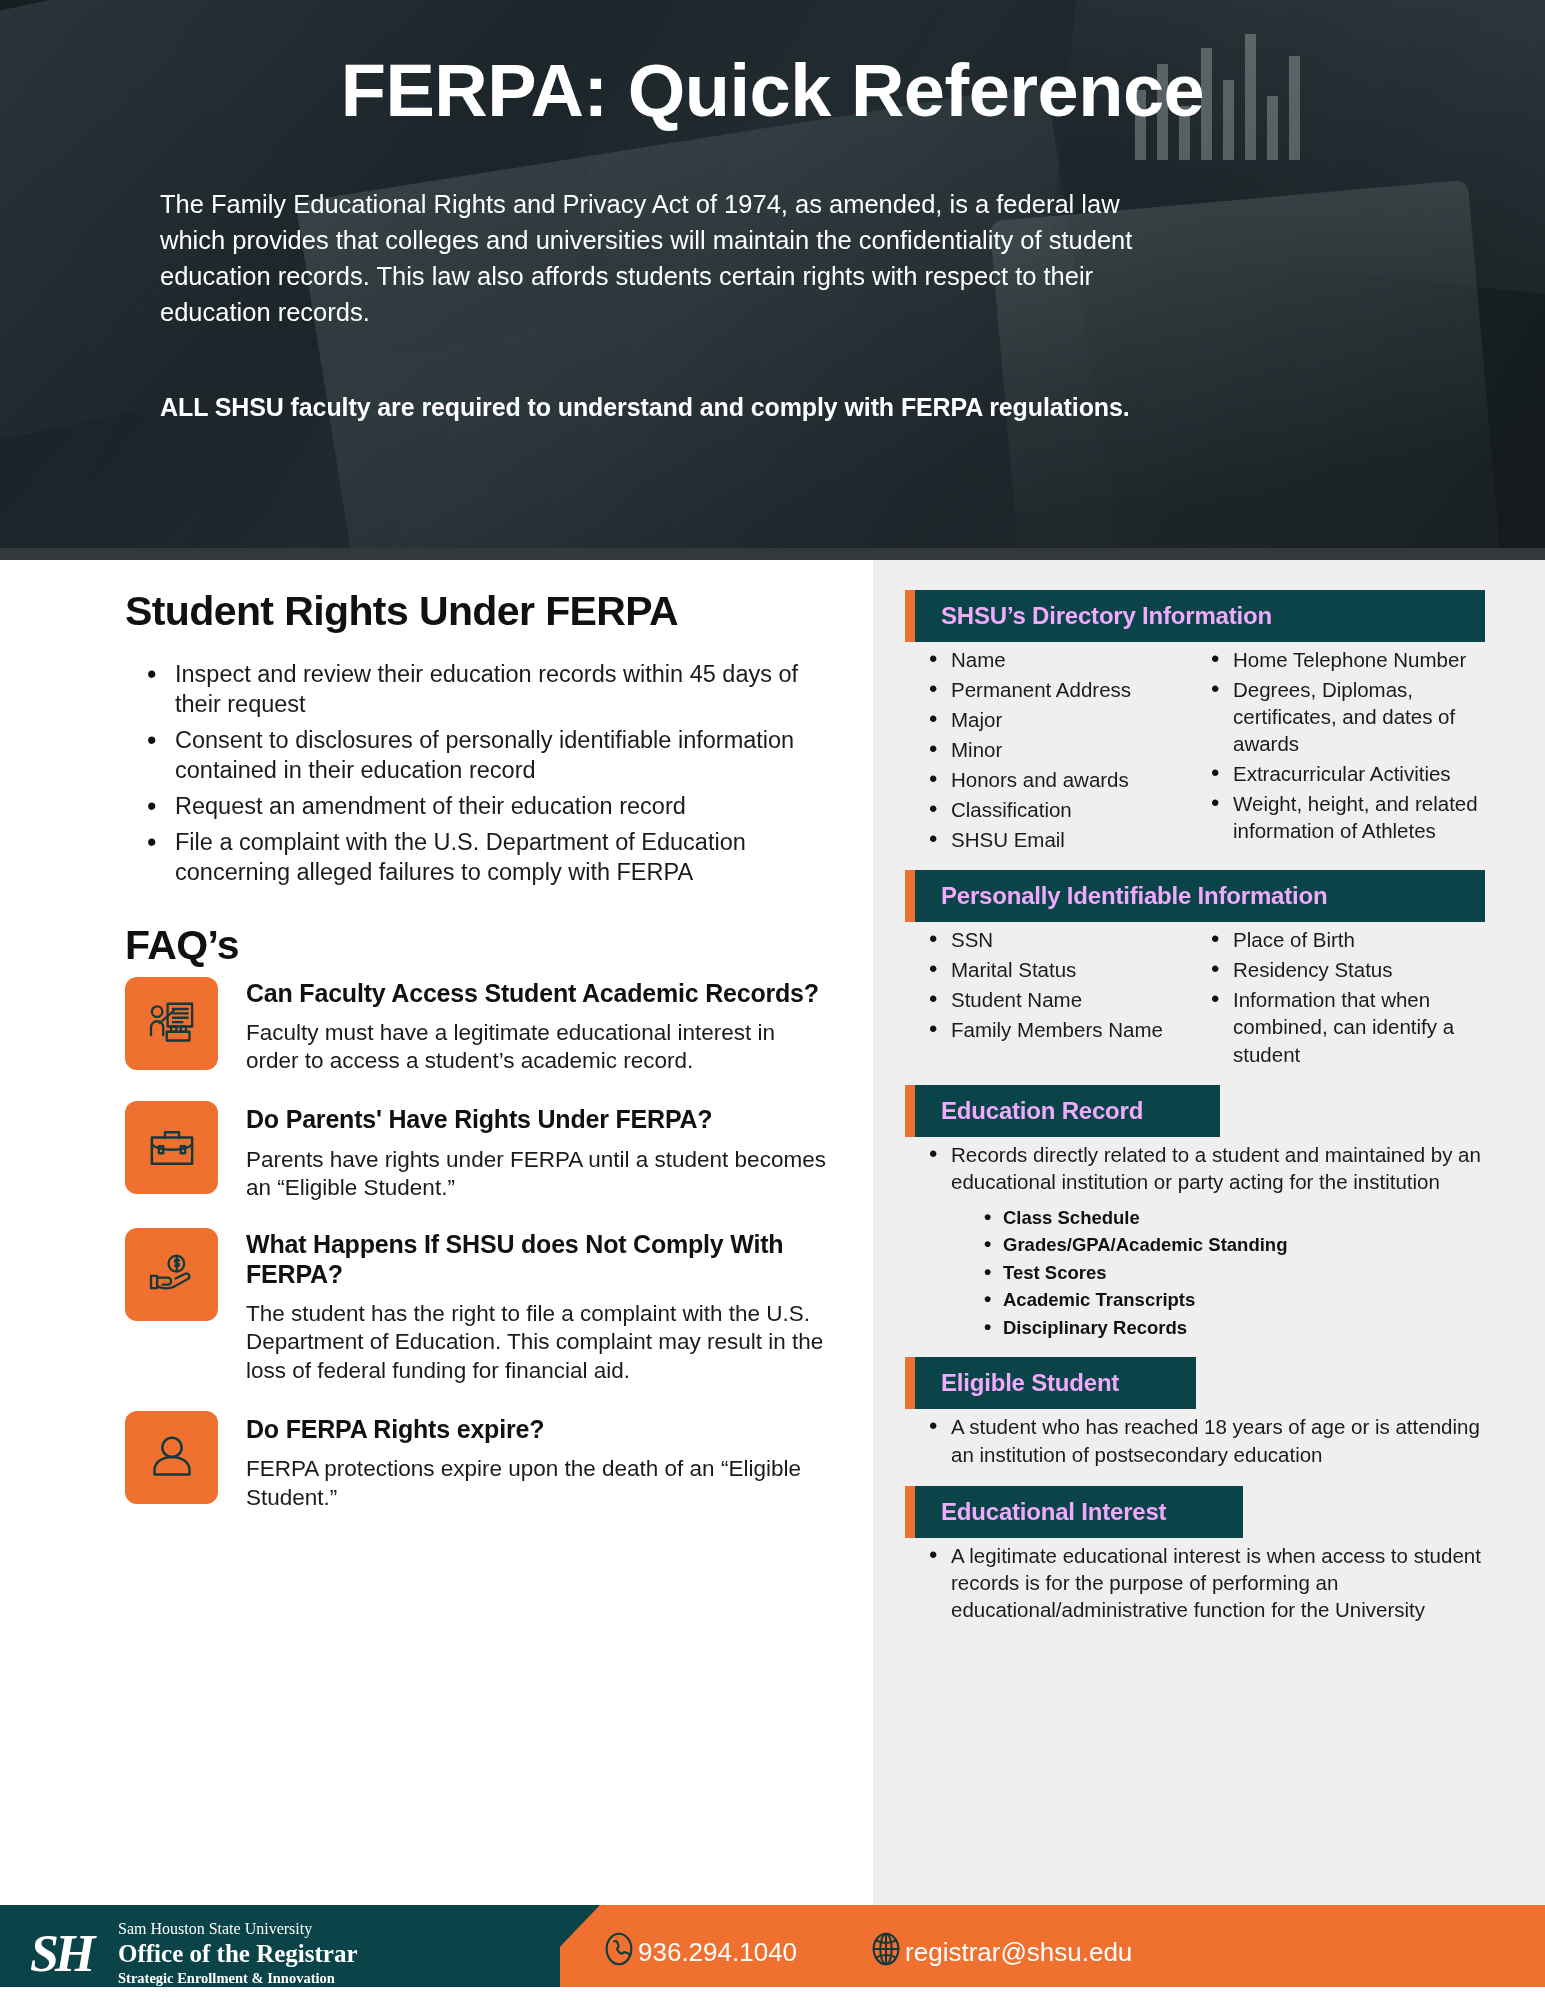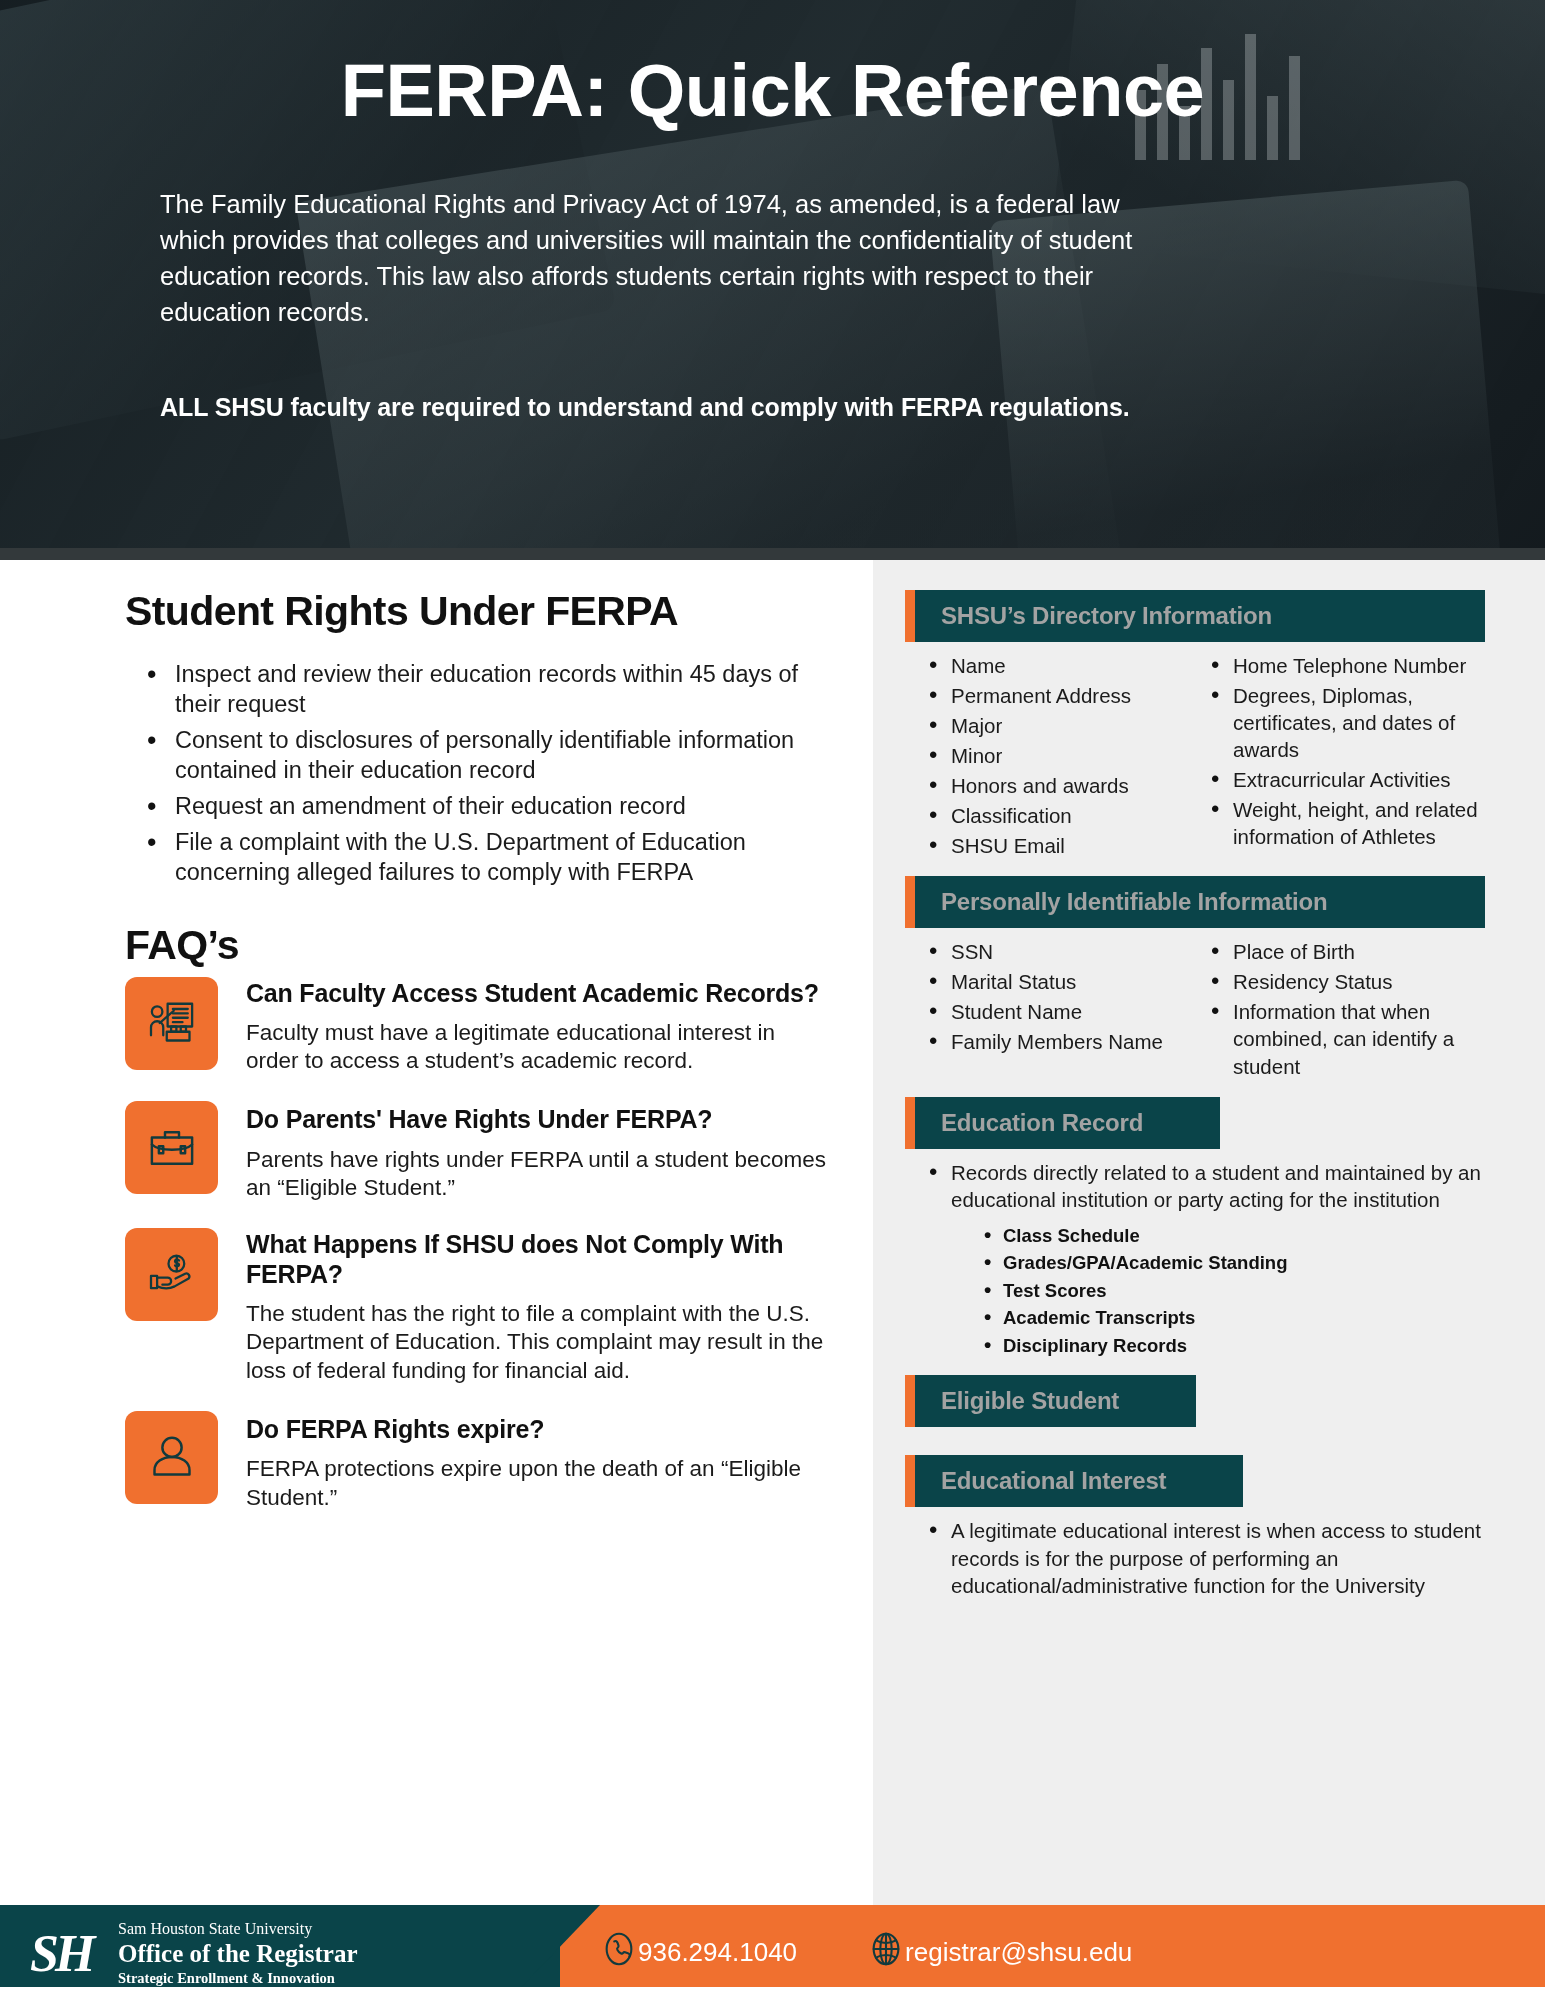--- a/index.html
+++ b/index.html
@@ -91,23 +91,23 @@
   .faq-q {
     font-size:25px; font-weight:bold; color:#111; line-height:1.17; letter-spacing:-0.2px;
     margin-bottom:11px;
   }
   .faq-a { font-size:22.5px; color:#1b1b1b; line-height:1.26; }
   .faq-2 .faq-body, .faq-4 .faq-body { padding-top:4px; }
 
   
   .panel { margin-bottom:14px; }
   .panel-head {
-    position:relative; background:#0a4449; color:#a3a3a3;
+    position:relative; background:#0a4449; color:#f0abfc;
     font-size:24px; font-weight:bold; letter-spacing:-0.2px;
-    padding:12px 18px 12px 26px; margin-bottom:10px;
+    padding:12px 18px 12px 26px; margin-bottom:4px;
   }
   .panel-head:before {
     content:""; position:absolute; left:-10px; top:0; width:10px; height:100%;
     background:#f0702f;
   }
   .panel-head.narrow { display:inline-block; padding-right:77px; }
   .two-col { display:flex; padding-left:6px; }
   .two-col ul { list-style:none; flex:1; }
   .two-col li, .one-col li {
     position:relative; font-size:20.5px; line-height:1.32; color:#1b1b1b;
@@ -311,20 +311,23 @@
         <li>Class Schedule</li>
         <li>Grades/GPA/Academic Standing</li>
         <li>Test Scores</li>
         <li>Academic Transcripts</li>
         <li>Disciplinary Records</li>
       </ul>
     </div>
 
     <div class="panel" style="margin-top:18px">
       <div class="panel-head narrow">Eligible Student</div>
+      <ul class="one-col">
+        <li>A student who has reached 18 years of age or is attending an institution of postsecondary education</li>
+      </ul>
     </div>
 
     <div class="panel" style="margin-top:18px">
       <div class="panel-head narrow">Educational Interest</div>
       <ul class="one-col">
         <li>A legitimate educational interest is when access to student records is for the purpose of performing an educational/administrative function for the University</li>
       </ul>
     </div>
 
   </div>

